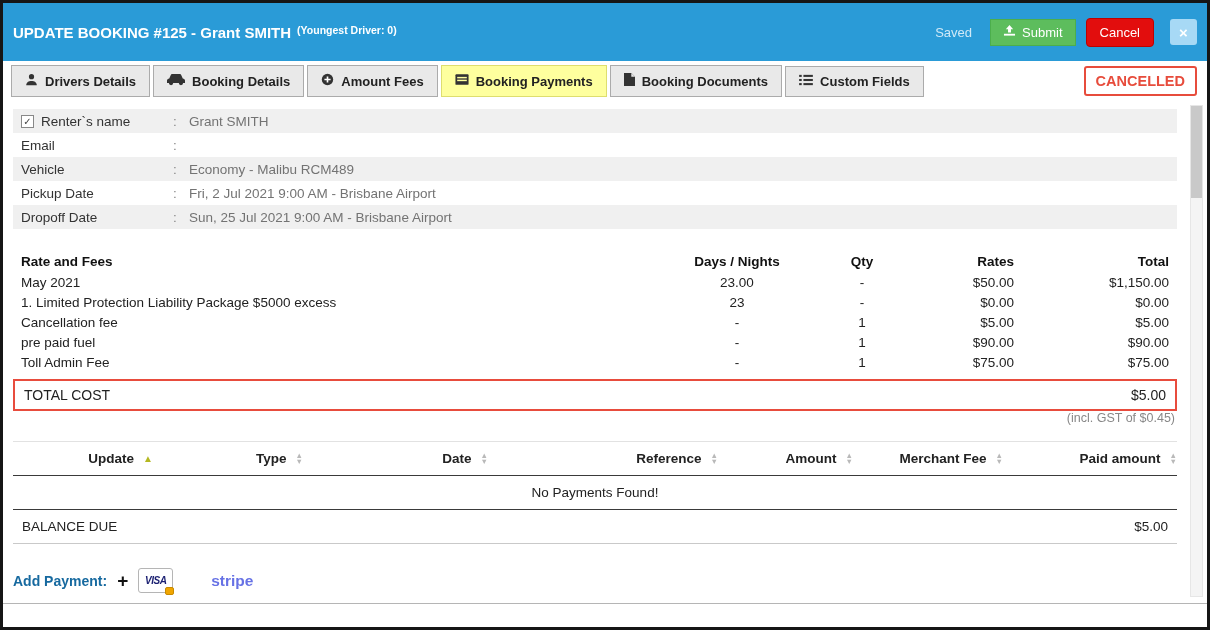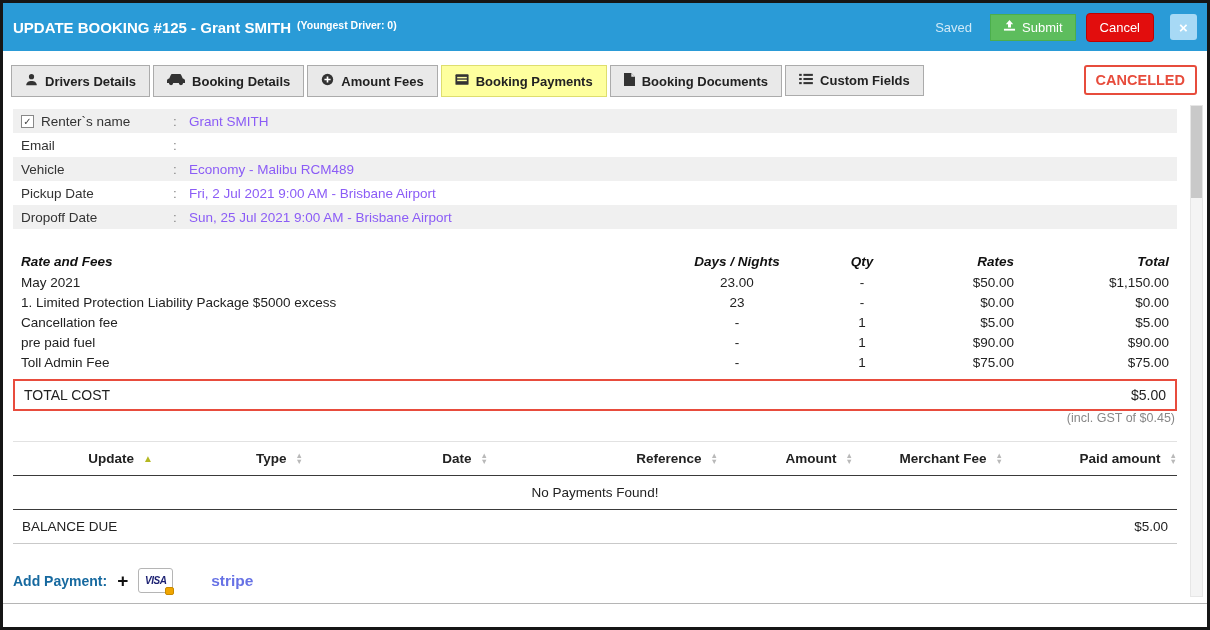--- a/index.html
+++ b/index.html
@@ -1,52 +1,52 @@
 <!DOCTYPE html>
 <html><head>
 <meta charset="utf-8">
 <style>
   * { box-sizing: border-box; margin: 0; padding: 0; }
   body { background:#fff; font-family:"Liberation Sans", sans-serif; }
   .window { width:1210px; height:630px; border:3px solid #161616; display:flex; flex-direction:column; background:#fff; }
 
   
-  .header { height:48px; background:#2a9bd7; display:flex; align-items:center; padding:0 10px; flex:0 0 auto; }
+  .header { height:58px; background:#2a9bd7; display:flex; align-items:center; padding:0 10px; flex:0 0 auto; }
   .title { color:#fff; font-weight:bold; font-size:15px; }
   .subtitle { color:#fff; font-weight:bold; font-size:10.5px; margin-left:6px; margin-top:-4px; }
   .header-right { margin-left:auto; display:flex; align-items:center; gap:10px; }
   .saved { color:#cfe9f7; font-size:13px; margin-right:8px; }
   .btn { cursor:pointer; border:none; }
   .btn-submit { background:#5dbd5d; border:1px solid #4cae4c; color:#fff; font-size:13px; padding:5px 12px; border-radius:0; display:inline-flex; gap:6px; align-items:center; }
   .btn-cancel { background:#e20d0d; border:1px solid #bf0000; color:#fff; font-size:13px; padding:6px 13px; border-radius:4px; }
   .btn-close { width:27px; height:26px; background:#a7d9f5; color:#fff; font-weight:bold; font-size:15px; border-radius:3px; display:inline-flex; align-items:center; justify-content:center; margin-left:6px; }
 
   
-  .tabbar { display:flex; align-items:flex-start; padding:14px 10px 6px 8px; gap:3px; flex:0 0 auto; }
+  .tabbar { display:flex; align-items:center; padding:4px 10px 6px 8px; gap:3px; flex:0 0 auto; }
   .tab { display:inline-flex; align-items:center; gap:7px; background:#e9e9e9; border:1px solid #ababab; color:#222; font-size:13px; font-weight:bold; padding:7px 13px; cursor:pointer; }
   .tab.active { background:#feff9e; border-color:#dede6e; }
   .badge-cancelled { margin-left:auto; color:#e74c3c; border:2px solid #e74c3c; background:#fff; font-weight:bold; font-size:14.5px; padding:5px 10px; border-radius:3px; }
 
   
   .content { flex:1 1 auto; position:relative; padding:4px 30px 0 10px; }
   .scrollbar { position:absolute; top:2px; right:4px; bottom:6px; width:13px; background:#f4f4f4; border:1px solid #e6e6e6; }
   .scroll-thumb { position:absolute; top:0; left:0; right:0; height:92px; background:#c9c9c9; }
 
   .info-rows { margin-top:2px; }
   .info-row { display:flex; align-items:center; padding:4px 8px; font-size:13.5px; min-height:24px; }
   .info-row.striped { background:#f0f0f0; }
   .info-label { width:152px; color:#333; display:flex; align-items:center; gap:7px; }
   .info-sep { width:16px; color:#888; }
-  .info-value { color:#8b5cf6; }
+  .info-value { color:#737373; }
   .checkbox { width:13px; height:13px; border:1px solid #888; background:#fff; display:inline-flex; align-items:center; justify-content:center; font-size:10px; color:#444; cursor:pointer; }
 
   
   .fees { margin-top:22px; }
   .fees-table { width:100%; border-collapse:collapse; }
-  .fees-table th { font-size:13.5px; color:#111; padding:3px 8px;font-style:italic; }
+  .fees-table th { font-size:13.5px; color:#111; padding:3px 8px; }
   .fees-table td { font-size:13.5px; color:#222; padding:2.5px 8px; }
   .al { text-align:left; } .ac { text-align:center; } .ar { text-align:right; }
 
   .total-row { border:2px solid #e84c3d; display:flex; justify-content:space-between; align-items:center; padding:6px 9px; font-size:14px; color:#222; margin-top:7px; }
   .gst { text-align:right; color:#888; font-size:12.5px; padding:0 2px 0 0; }
 
   
   .payments { margin-top:16px; }
   .p-head { display:grid; grid-template-columns:140px 150px 185px 230px 135px 150px 1fr; border-top:1px solid #e2e2e2; border-bottom:1px solid #3a3a3a; padding:9px 0; }
   .p-h { display:flex; align-items:center; justify-content:flex-end; gap:9px; font-weight:bold; font-size:13.5px; color:#222; cursor:pointer; }

